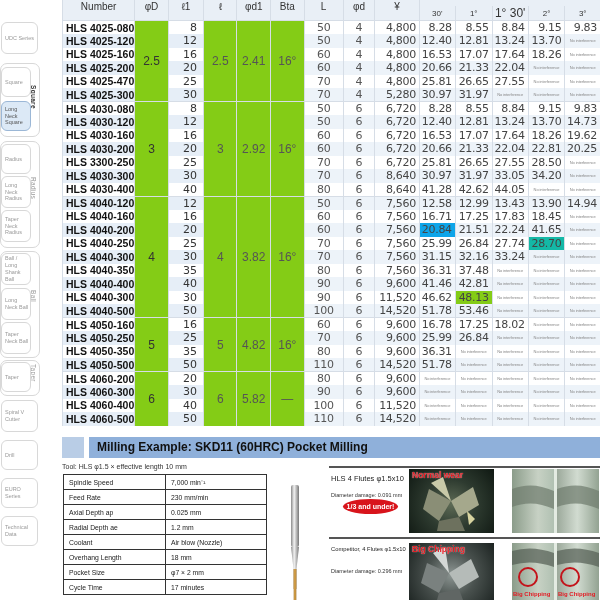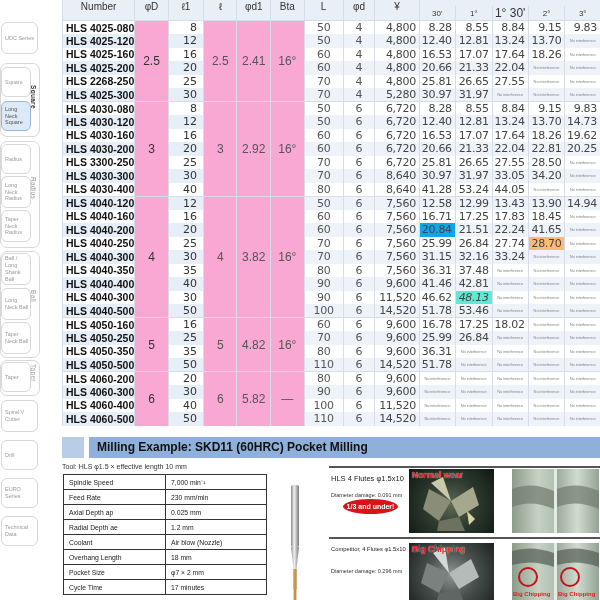--- a/index.html
+++ b/index.html
@@ -32,21 +32,21 @@
   .spec-table th { background: #e9eff6; font-weight: normal; font-size: 10px; color: #333; text-align: center; }
   .spec-table td { font-size: 11.5px; color: #333; }
   .c-num { font-family: "Liberation Sans", sans-serif; font-weight: bold; font-size: 10.5px !important; color: #111 !important; padding-left: 3px !important; }
   .c-num-odd { background: #ffffff; }
   .c-num-even { background: #e6eef7; }
   .c-center { text-align: center; vertical-align: middle; }
   .c-right { text-align: right; padding-right: 3px !important; }
   .group-top td { border-top: 1px solid #d6dde6; }
   .no-int { font-size: 4px !important; color: #888 !important; text-align: center; letter-spacing: -0.1px; }
   .val { font-family: "DejaVu Sans", sans-serif; font-size: 11px !important; letter-spacing: -0.3px; }
-  .merged { font-size: 12px !important; background: #f9a8d4; }
+  .merged { font-size: 12px !important; background: #84cc16; }
   .l1 { background: #fff; text-align: right; padding-right: 6px !important; }
   .l1-alt { background: #e6eef7; text-align: right; padding-right: 6px !important; }
 
   
   .mill-header-box { position: absolute; left: 62px; top: 437px; width: 22px; height: 21px; background: #b9cde6; }
   .mill-header {
     position: absolute; left: 89px; top: 437px; width: 511px; height: 21px; background: #8fb0da;
     font-size: 12px; font-weight: bold; color: #111; padding-left: 8px; line-height: 21px;
   }
   .tool-line { position: absolute; left: 62px; top: 463px; font-size: 7px; color: #333; }
@@ -216,21 +216,21 @@
         <td class="c-center val" style="background:#edf3f9;color:#555;">60</td>
         <td class="c-center val" style="background:#edf3f9;color:#555;">4</td>
         <td class="c-right val" style="background:#edf3f9;color:#444;">4,800</td>
         <td class="c-right val" style="background:#edf3f9;color:#444;">20.66</td>
         <td class="c-right val" style="background:#edf3f9;color:#444;">21.33</td>
         <td class="c-right val" style="background:#edf3f9;color:#444;">22.04</td>
         <td class="no-int" style="background:#edf3f9;">No interference</td>
         <td class="no-int" style="background:#edf3f9;">No interference</td>
       </tr>
       <tr>
-        <td class="c-num c-num-odd">HLS 2268-250</td>
+        <td class="c-num c-num-odd">HLS 4025-470</td>
         <td class="l1" style="font-family:&quot;DejaVu Sans&quot;,sans-serif;font-size:11px;">25</td>
         <td class="c-center val" style="background:#ffffff;color:#555;">70</td>
         <td class="c-center val" style="background:#ffffff;color:#555;">4</td>
         <td class="c-right val" style="background:#ffffff;color:#444;">4,800</td>
         <td class="c-right val" style="background:#ffffff;color:#444;">25.81</td>
         <td class="c-right val" style="background:#ffffff;color:#444;">26.65</td>
         <td class="c-right val" style="background:#ffffff;color:#444;">27.55</td>
         <td class="no-int" style="background:#ffffff;">No interference</td>
         <td class="no-int" style="background:#ffffff;">No interference</td>
       </tr>
@@ -322,21 +322,21 @@
         <td class="c-right val" style="background:#edf3f9;color:#444;">34.20</td>
         <td class="no-int" style="background:#edf3f9;">No interference</td>
       </tr>
       <tr>
         <td class="c-num c-num-odd">HLS 4030-400</td>
         <td class="l1" style="font-family:&quot;DejaVu Sans&quot;,sans-serif;font-size:11px;">40</td>
         <td class="c-center val" style="background:#ffffff;color:#555;">80</td>
         <td class="c-center val" style="background:#ffffff;color:#555;">6</td>
         <td class="c-right val" style="background:#ffffff;color:#444;">8,640</td>
         <td class="c-right val" style="background:#ffffff;color:#444;">41.28</td>
-        <td class="c-right val" style="background:#ffffff;color:#444;">53.24</td>
+        <td class="c-right val" style="background:#ffffff;color:#444;">42.62</td>
         <td class="c-right val" style="background:#ffffff;color:#444;">44.05</td>
         <td class="no-int" style="background:#ffffff;">No interference</td>
         <td class="no-int" style="background:#ffffff;">No interference</td>
       </tr>
       <tr class="group-top">
         <td class="c-num c-num-even">HLS 4040-120</td>
         <td class="c-center merged" rowspan="9">4</td>
         <td class="l1-alt" style="font-family:&quot;DejaVu Sans&quot;,sans-serif;font-size:11px;">12</td>
         <td class="c-center merged" style="color:#555;font-size:11px;" rowspan="9">4</td>
         <td class="c-center merged" style="color:#555;font-size:11px;" rowspan="9">3.82</td>
@@ -376,21 +376,21 @@
       </tr>
       <tr>
         <td class="c-num c-num-odd">HLS 4040-250</td>
         <td class="l1" style="font-family:&quot;DejaVu Sans&quot;,sans-serif;font-size:11px;">25</td>
         <td class="c-center val" style="background:#ffffff;color:#555;">70</td>
         <td class="c-center val" style="background:#ffffff;color:#555;">6</td>
         <td class="c-right val" style="background:#ffffff;color:#444;">7,560</td>
         <td class="c-right val" style="background:#ffffff;color:#444;">25.99</td>
         <td class="c-right val" style="background:#ffffff;color:#444;">26.84</td>
         <td class="c-right val" style="background:#ffffff;color:#444;">27.74</td>
-        <td class="c-right val" style="background:#fdba74;color:#444;">28.70</td>
+        <td class="c-right val" style="background:#14b8a6;color:#444;">28.70</td>
         <td class="no-int" style="background:#ffffff;">No interference</td>
       </tr>
       <tr>
         <td class="c-num c-num-even">HLS 4040-300</td>
         <td class="l1-alt" style="font-family:&quot;DejaVu Sans&quot;,sans-serif;font-size:11px;">30</td>
         <td class="c-center val" style="background:#edf3f9;color:#555;">70</td>
         <td class="c-center val" style="background:#edf3f9;color:#555;">6</td>
         <td class="c-right val" style="background:#edf3f9;color:#444;">7,560</td>
         <td class="c-right val" style="background:#edf3f9;color:#444;">31.15</td>
         <td class="c-right val" style="background:#edf3f9;color:#444;">32.16</td>
@@ -422,21 +422,21 @@
         <td class="no-int" style="background:#edf3f9;">No interference</td>
         <td class="no-int" style="background:#edf3f9;">No interference</td>
       </tr>
       <tr>
         <td class="c-num c-num-odd">HLS 4040-300</td>
         <td class="l1" style="font-family:&quot;DejaVu Sans&quot;,sans-serif;font-size:11px;">30</td>
         <td class="c-center val" style="background:#ffffff;color:#555;">90</td>
         <td class="c-center val" style="background:#ffffff;color:#555;">6</td>
         <td class="c-right val" style="background:#ffffff;color:#444;">11,520</td>
         <td class="c-right val" style="background:#ffffff;color:#444;">46.62</td>
-        <td class="c-right val" style="background:#5eead4;color:#444;font-style:italic;">48.13</td>
+        <td class="c-right val" style="background:#84cc16;color:#444;">48.13</td>
         <td class="no-int" style="background:#ffffff;">No interference</td>
         <td class="no-int" style="background:#ffffff;">No interference</td>
         <td class="no-int" style="background:#ffffff;">No interference</td>
       </tr>
       <tr>
         <td class="c-num c-num-even">HLS 4040-500</td>
         <td class="l1-alt" style="font-family:&quot;DejaVu Sans&quot;,sans-serif;font-size:11px;">50</td>
         <td class="c-center val" style="background:#edf3f9;color:#555;">100</td>
         <td class="c-center val" style="background:#edf3f9;color:#555;">6</td>
         <td class="c-right val" style="background:#edf3f9;color:#444;">14,520</td>

